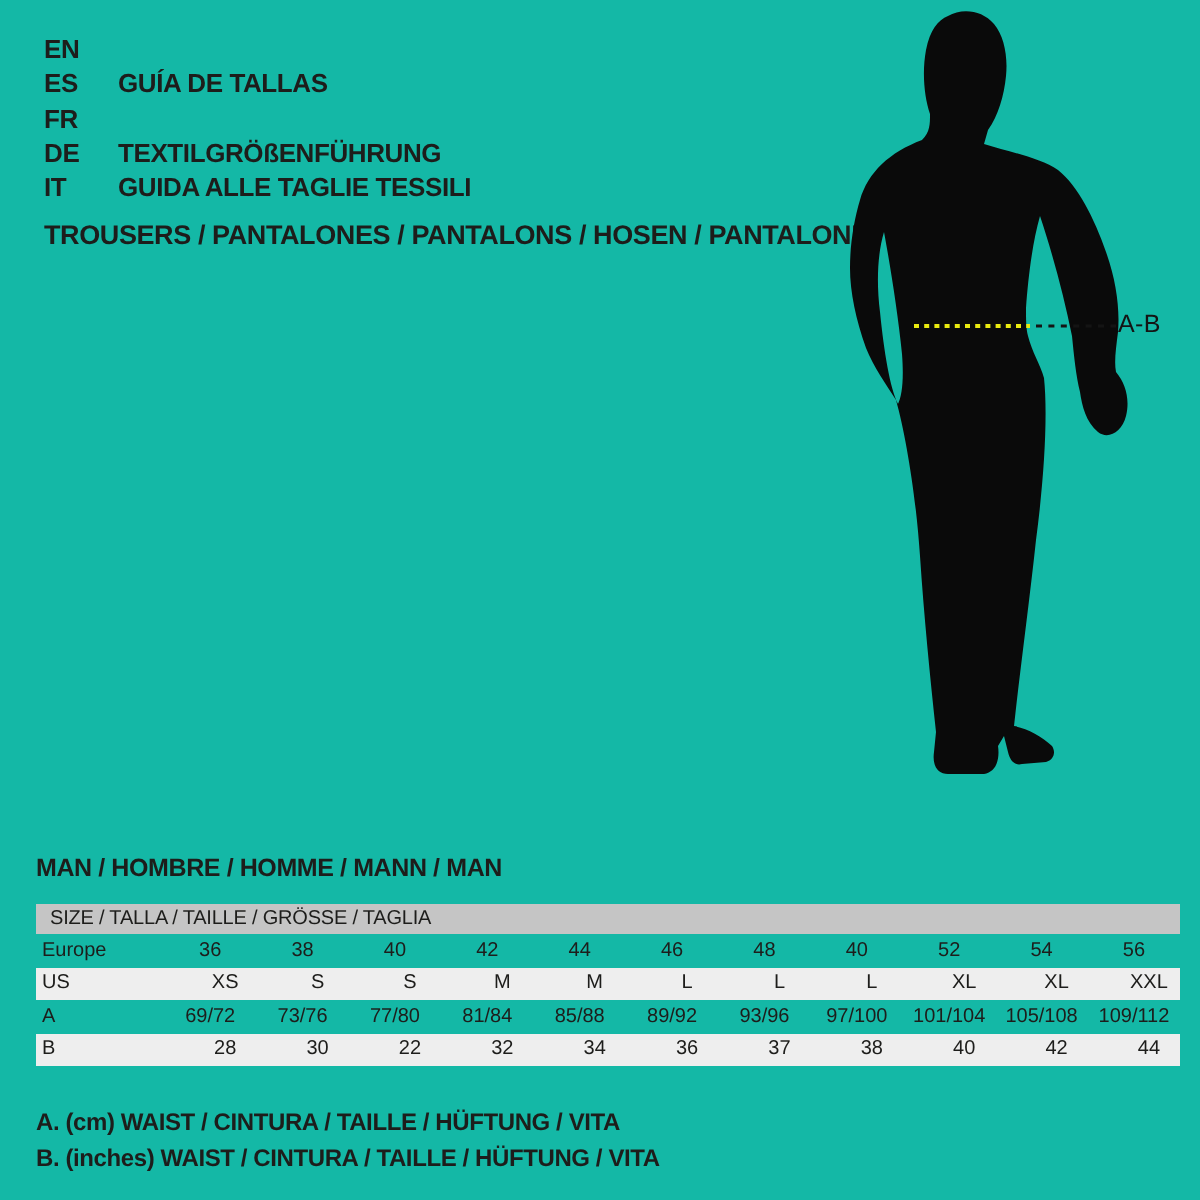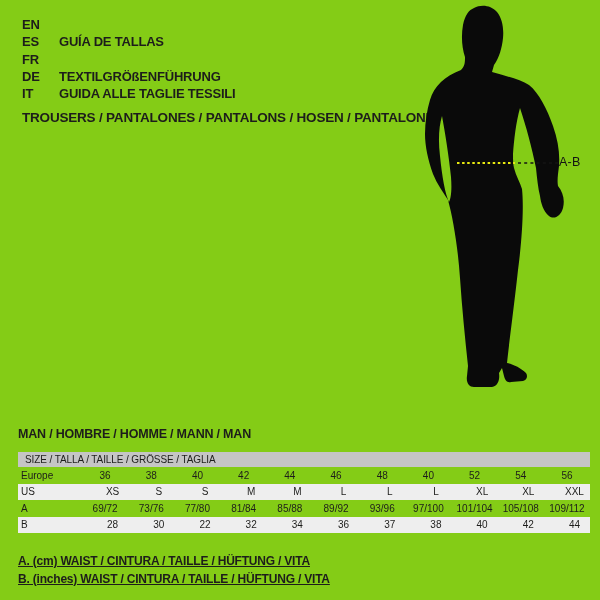--- a/index.html
+++ b/index.html
@@ -1,17 +1,17 @@
 <!DOCTYPE html>
 <html><head>
 <meta charset="utf-8">
 <style>
   html,body{margin:0;padding:0;background:#fff;}
   .canvas{
-    position:relative;width:600px;height:600px;background:#84cc16;overflow:hidden;
+    position:relative;width:600px;height:600px;background:#14b8a6;overflow:hidden;
     font-family:"Liberation Sans",sans-serif;color:#1d1d1b;
   }
   
   .lang-block{position:absolute;left:22px;top:16px;}
   .lang-row{display:flex;height:17.3px;align-items:center;}
   .lang-code{width:37px;font-size:13px;font-weight:700;letter-spacing:-0.2px;}
   .lang-label{font-size:13px;font-weight:700;letter-spacing:-0.2px;white-space:nowrap;}
   .category-title{
     position:absolute;left:22px;top:110px;font-size:13.5px;font-weight:700;
     letter-spacing:-0.2px;white-space:nowrap;
@@ -31,21 +31,21 @@
   .thead{
     background:#c5c5c5;height:15px;line-height:15px;padding-left:7px;
     color:#1d1d1b;font-weight:400;letter-spacing:-0.1px;
   }
   .trow{display:flex;height:16.5px;align-items:center;}
   .trow.alt{background:#eeeeee;gap:15px;}
   .tlabel{width:64px;padding-left:3px;box-sizing:border-box;}
   .tcell{flex:1;text-align:center;}
   
   .footnotes{position:absolute;left:18px;top:553px;}
-  .footnote{font-size:12px;font-weight:700;letter-spacing:-0.2px;line-height:17.5px;white-space:nowrap;text-decoration:underline;}
+  .footnote{font-size:12px;font-weight:700;letter-spacing:-0.2px;line-height:17.5px;white-space:nowrap;}
 </style>
 </head>
 <body>
 
 <div class="canvas">
 
   <div class="lang-block">
     <div class="lang-row">
       <span class="lang-code">EN</span>
     </div>

